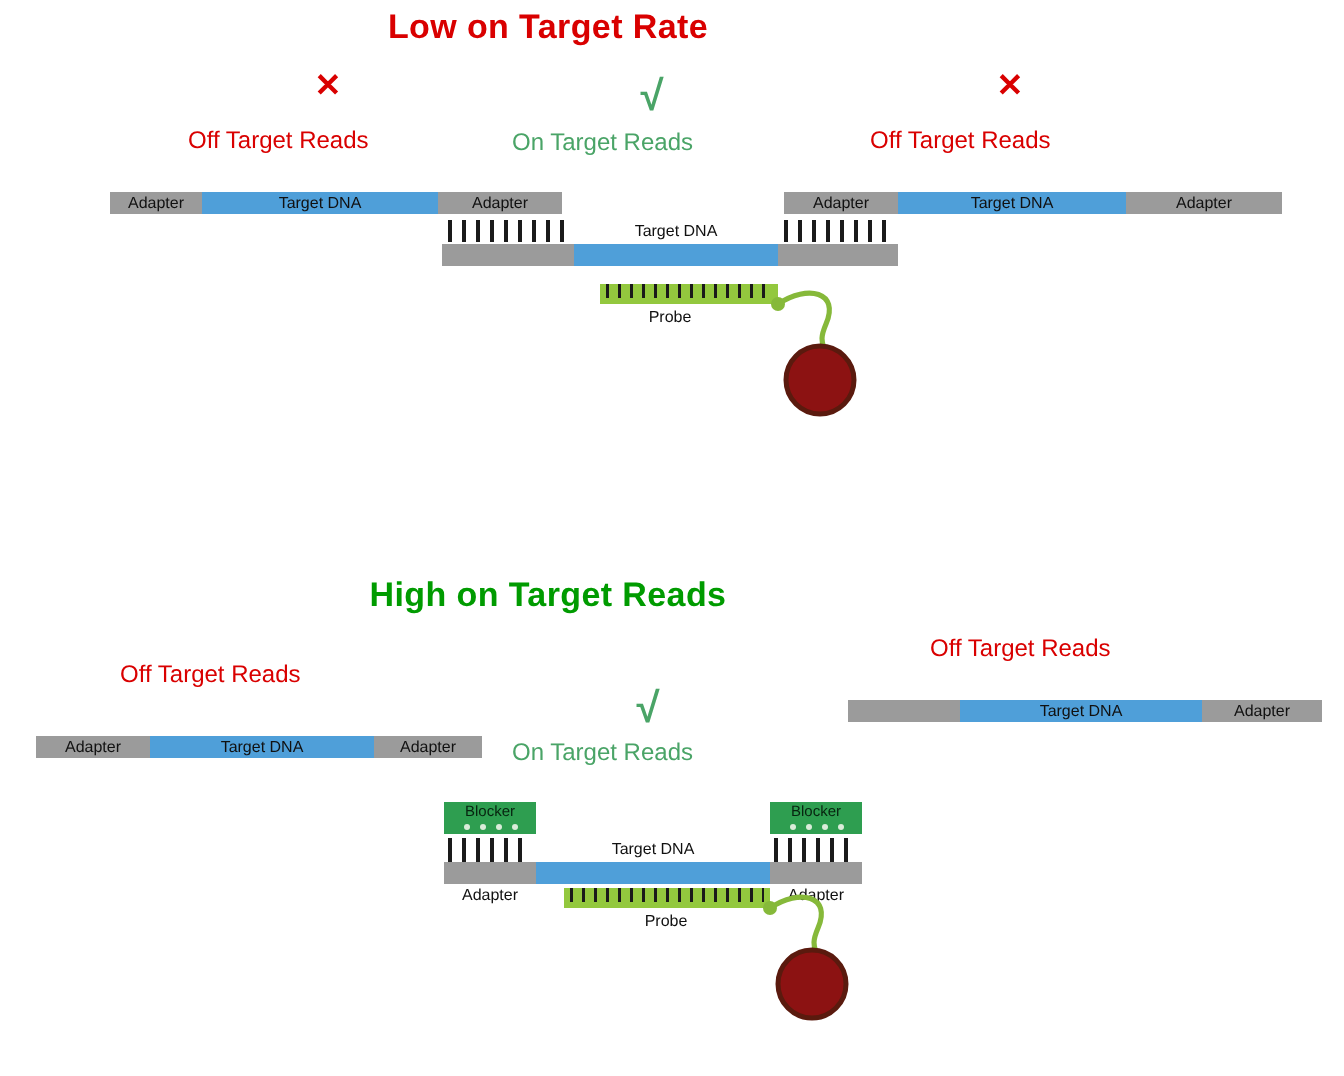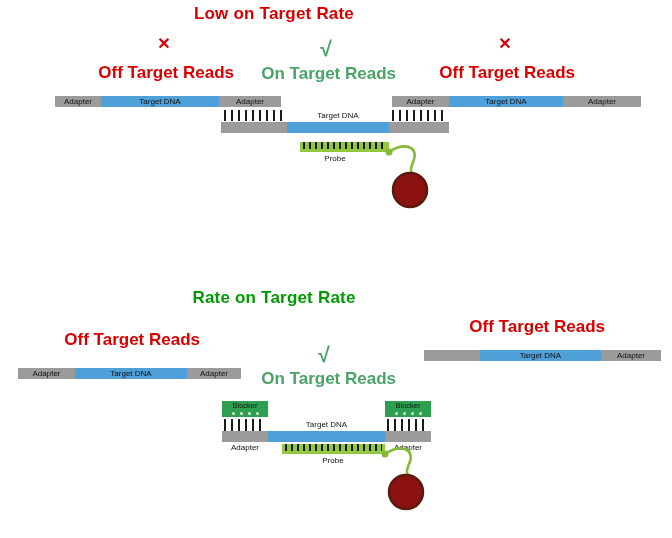--- a/index.html
+++ b/index.html
@@ -3,21 +3,21 @@
 <meta charset="utf-8">
 <style>
   * { margin:0; padding:0; box-sizing:border-box; }
   html,body { background:#ffffff; font-family:"Liberation Sans", sans-serif; }
   .canvas { position:relative; width:672px; height:538px; background:#fff; overflow:hidden; }
 
   .title { position:absolute; left:0; width:548px; text-align:center; font-size:17px; font-weight:bold; letter-spacing:.2px; }
   .title.red   { color:var(--red); }
   .title.green { color:var(--green_title); }
 
-  .sub { position:absolute; width:140px; text-align:right; font-size:17px; font-weight:bold; }
+  .sub { position:absolute; width:140px; text-align:left; font-size:12px; font-weight:normal; }
   .sub.red   { color:var(--red); }
   .sub.green { color:var(--green_on); }
 
   .mark { position:absolute; width:48px; text-align:center; font-weight:bold; line-height:1; }
   .mark.cross { color:var(--red); font-size:16px; }
   .mark.check { color:var(--green_on); font-size:21px; }
 
   .bar { position:absolute; display:flex; height:11px; }
   .seg { height:11px; font-size:8px; line-height:11px; text-align:center; color:#111; white-space:nowrap; overflow:hidden; }
   .seg.adapter { background:var(--gray); }
@@ -80,21 +80,21 @@
     <span class="ticks"></span>
   </div>
   <div class="tinylabel" style="left:300px; top:154px; width:70px;">Probe</div>
 
   <svg class="beadsvg" style="left:372px; top:138px;" width="70" height="76">
     <circle cx="17" cy="14" r="3.5" style="fill:var(--hook)"></circle>
     <path d="M17 14 C 32 4, 48 8, 41 24 C 38 31, 39 33, 40 36" style="stroke:var(--hook); stroke-width:2.6; fill:none; stroke-linecap:round"></path>
     <circle cx="38" cy="52" r="17" style="fill:var(--bead); stroke:var(--bead_border); stroke-width:2.5"></circle>
   </svg>
 
-  <div class="title green" style="top:288px;">Rate on Target Rate</div>
+  <div class="title green" style="top:288px;">High on Target Reads</div>
 
   <div class="sub red" style="left:60px; top:330px;">Off Target Reads</div>
   <div class="bar" style="left:18px; top:368px;">
     <span class="seg adapter" style="width:57px">Adapter</span>
     <span class="seg target" style="width:112px">Target DNA</span>
     <span class="seg adapter" style="width:54px">Adapter</span>
   </div>
 
   <div class="sub red" style="left:465px; top:317px;">Off Target Reads</div>
   <div class="bar" style="left:424px; top:350px;">

